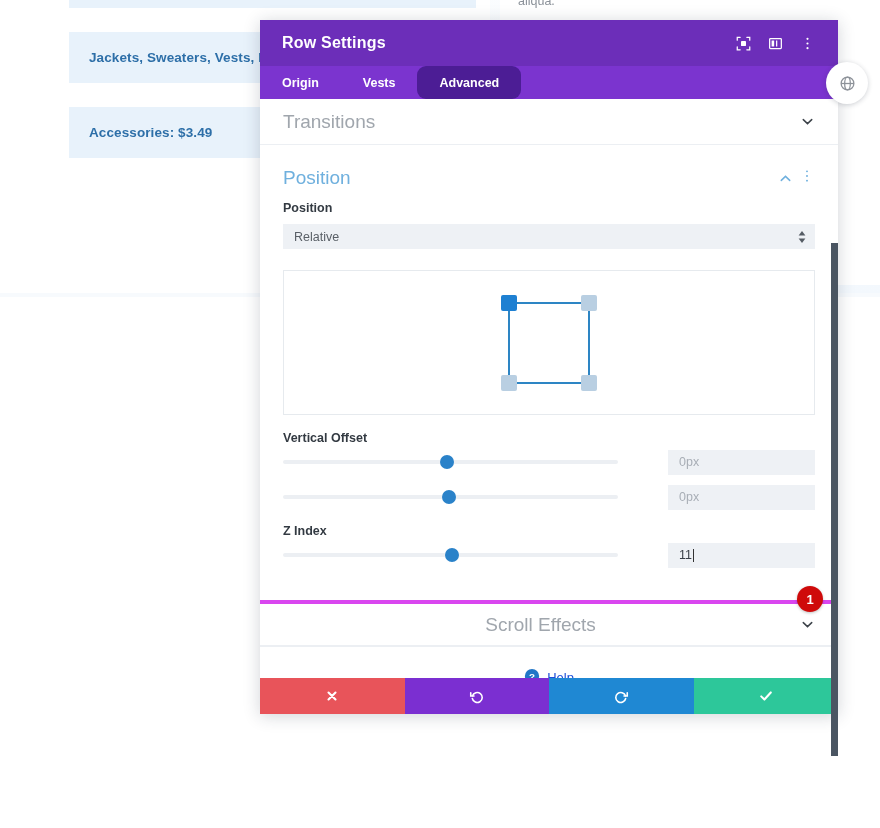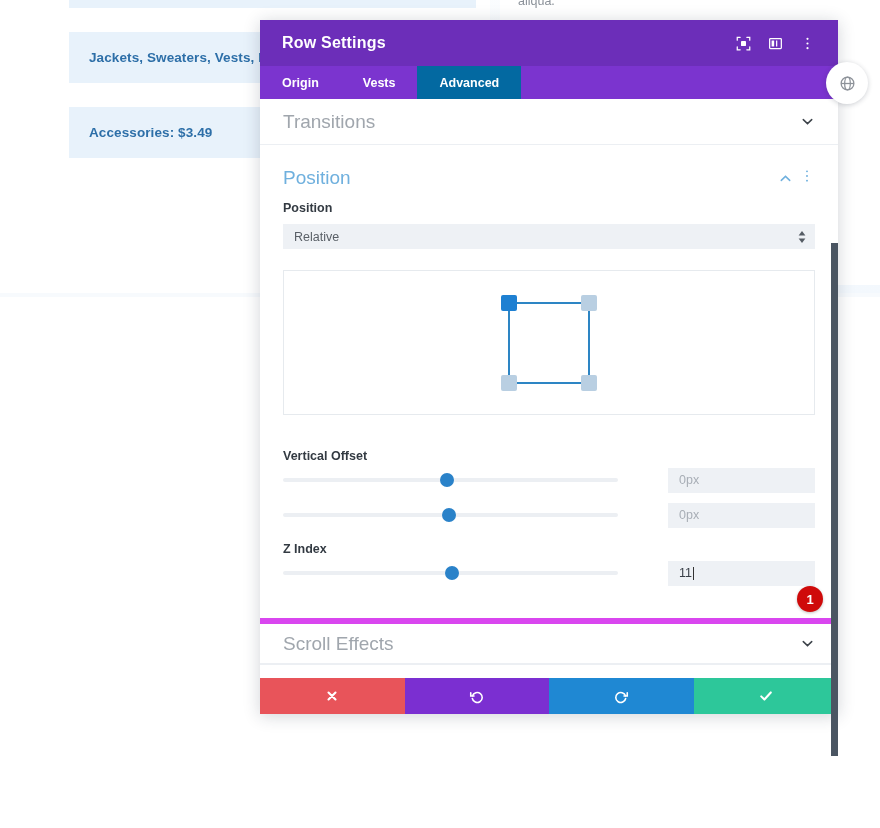--- a/index.html
+++ b/index.html
@@ -132,21 +132,21 @@
     color: #ffffff;
     font-size: 12.5px;
     font-weight: bold;
     padding: 0 22px;
     display: flex;
     align-items: center;
     justify-content: center;
     cursor: pointer;
     height: 100%;
   }
-  .tab.active { background: #0369a1; }
+  .tab.active { background: #4c1d95; border-radius: 9px; }
 
   
   #modal-body {
     flex: 1 1 auto;
     position: relative;
     background: #ffffff;
     overflow: hidden;
   }
 
   .toggle-row {
@@ -457,21 +457,21 @@
             <div class="oo-line oo-v" style="left:7px;"></div>
             <div class="oo-line oo-v" style="left:87px;"></div>
             <div class="oo-node sel" style="left:0;top:0;"></div>
             <div class="oo-node" style="right:0;top:0;"></div>
             <div class="oo-node" style="left:0;bottom:0;"></div>
             <div class="oo-node" style="right:0;bottom:0;"></div>
           </div>
         </div>
       </div>
 
-      <div class="field-block" style="margin-top:34px;">
+      <div class="field-block" style="margin-top:16px;">
         <div class="field-label">Vertical Offset</div>
         <div class="slider-row">
           <div class="slider-track-wrap">
             <div class="slider-track"></div>
             <div class="slider-thumb" style="left:49%;"></div>
           </div>
           <div class="num-input">
             <span class="ph">0px</span>
           </div>
         </div>
@@ -497,21 +497,21 @@
             <div class="slider-thumb" style="left:50.5%;"></div>
           </div>
           <div class="num-input">
             <span class="val">11</span>
               <span class="caret"></span>
           </div>
         </div>
       </div>
     </div>
 
-    <div class="toggle-row" style="margin-top:37px;border-top:6px solid #d946ef;">
+    <div class="toggle-row" style="margin-top:37px;border-top:4px solid #d946ef;text-align:center;">
       <div class="toggle-title">Scroll Effects</div>
       <div class="chev">
         <svg width="15" height="15" viewBox="0 0 16 16" fill="none" stroke="#3d434a" stroke-width="1.6" stroke-linecap="round">
           <path d="M3.5 6L8 10.3 12.5 6"></path>
         </svg>
       </div>
     </div>
 
     <div id="help-row">
       <span>

